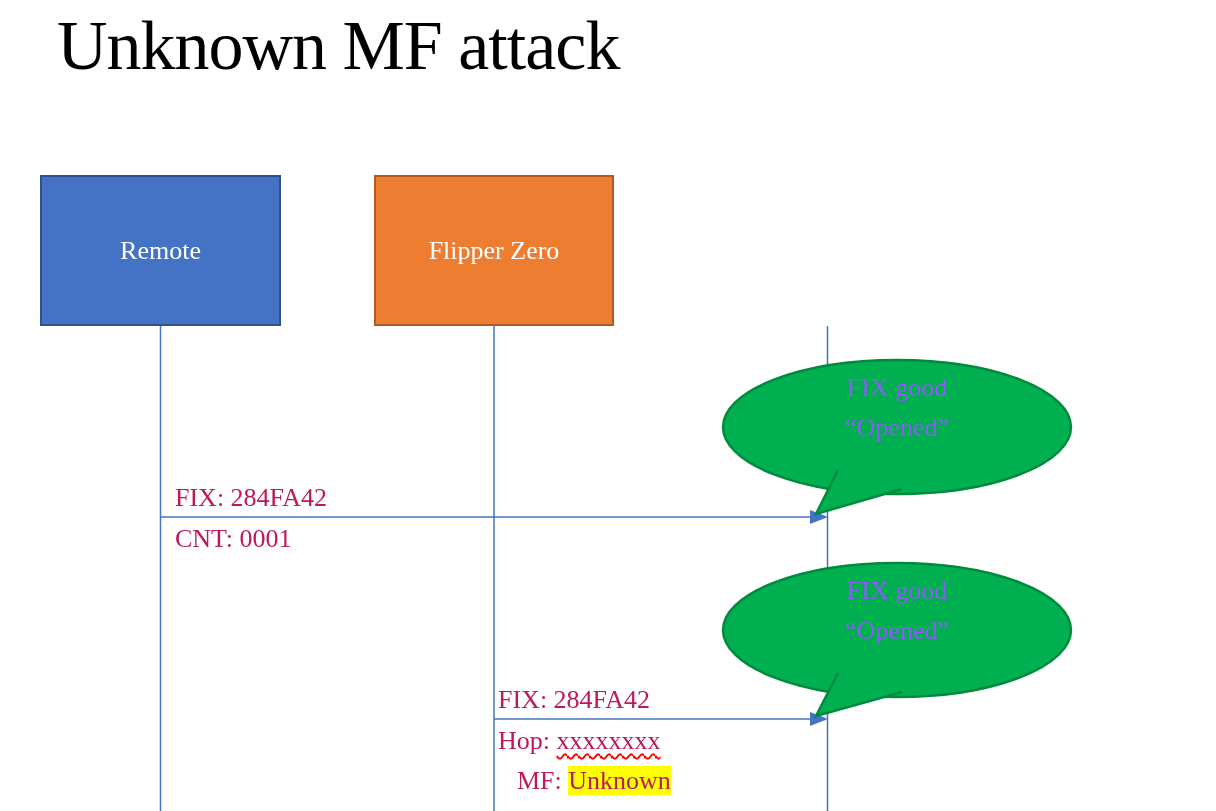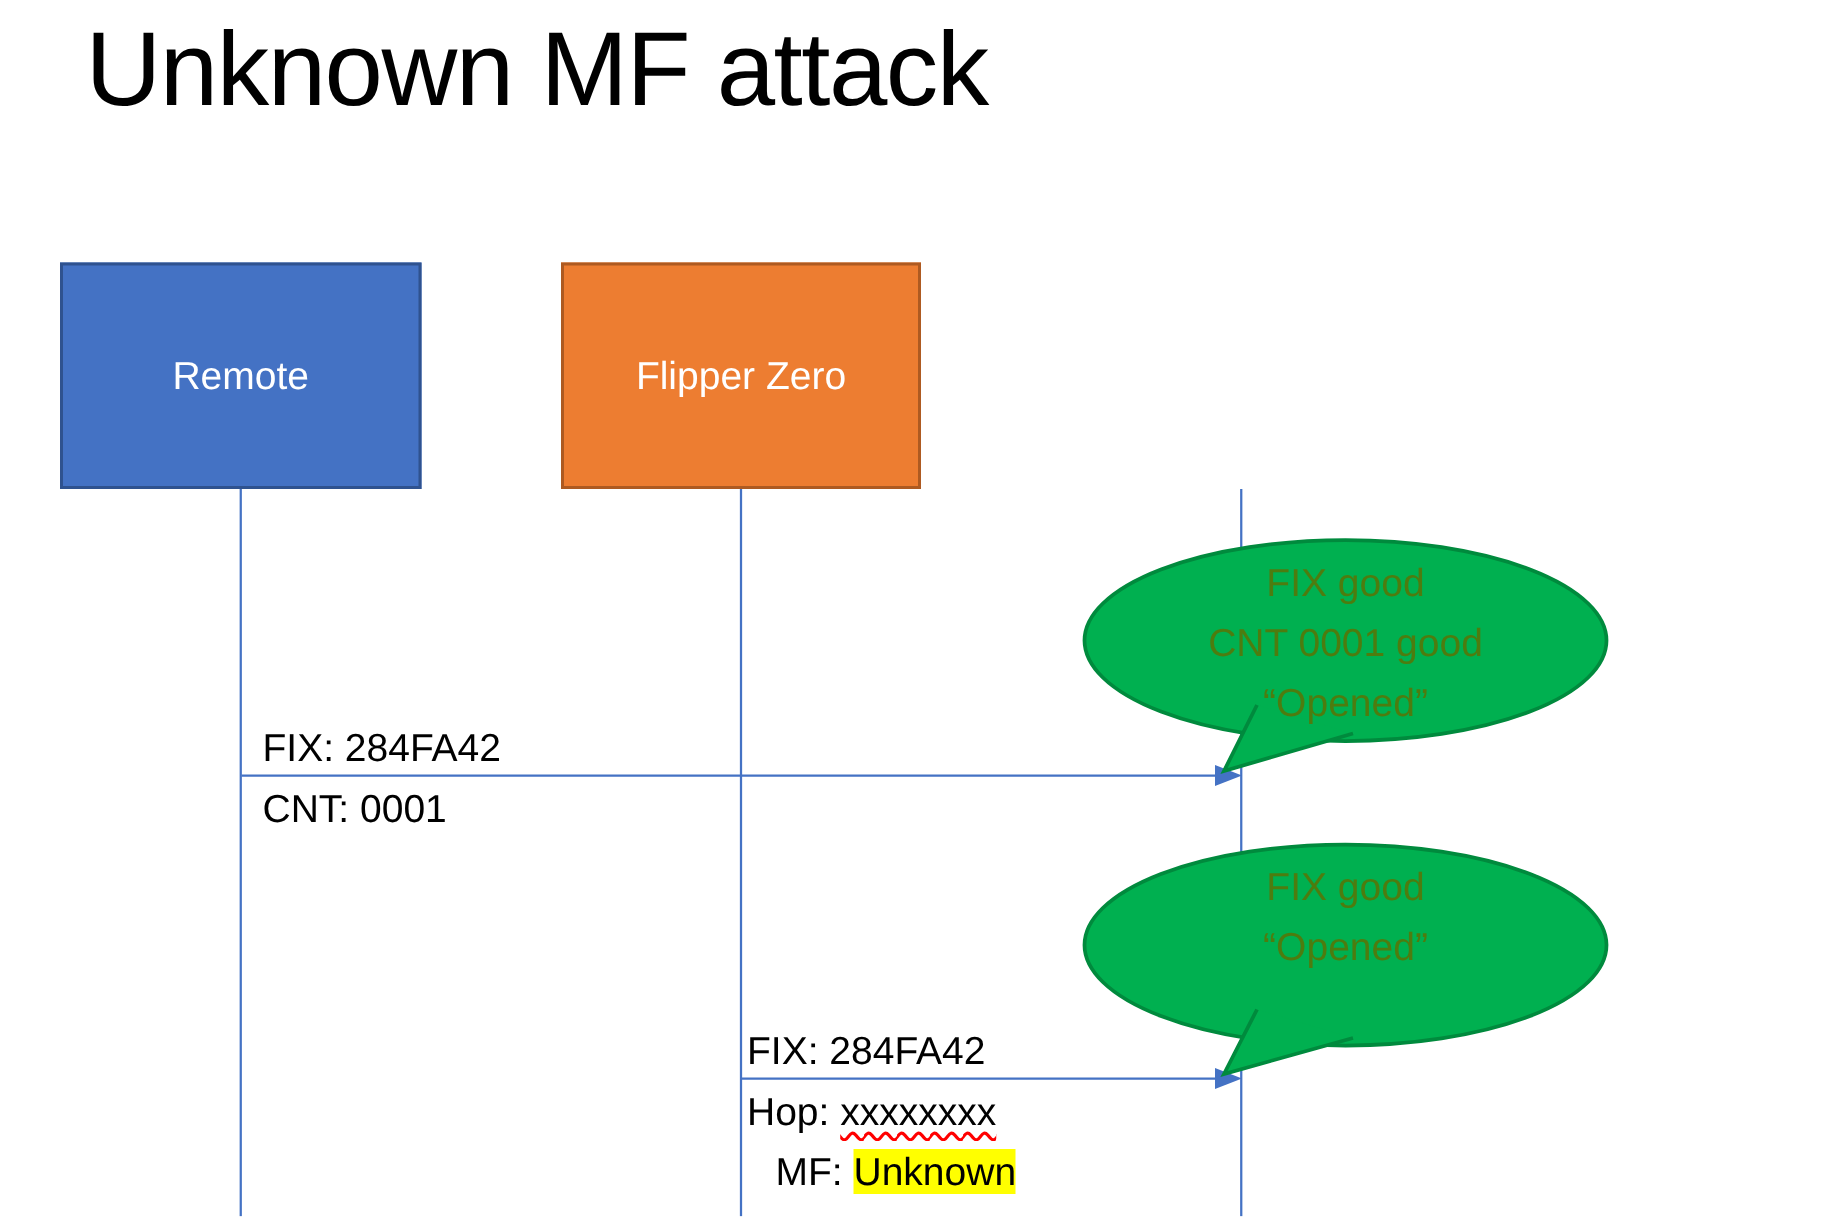--- a/index.html
+++ b/index.html
@@ -2,21 +2,21 @@
 <html><head>
 <meta charset="utf-8">
 <style>
   html, body { margin: 0; padding: 0; background: #ffffff; }
   .canvas {
     position: relative;
     width: 1216px;
     height: 811px;
     background: #ffffff;
     overflow: hidden;
-    font-family: Liberation Sans, sans-serif;
+    font-family: Liberation Serif, serif;
   }
   .layer-svg { position: absolute; left: 0; top: 0; }
   .title {
     position: absolute;
     left: 57px;
     top: 6px;
     font-size: 70px;
     font-weight: 400;
     color: #000000;
     letter-spacing: -1px;
@@ -33,38 +33,38 @@
     color: #ffffff;
     font-size: 26px;
     white-space: nowrap;
   }
   .actor-remote  { left: 40px;  width: 241px; background: #4472C4; border: 2px solid #2F528F; }
   .actor-flipper { left: 374px; width: 240px; background: #ED7D31; border: 2px solid #AE5A21; }
   .actor-receiver{ left: 708px; width: 239px; background: #00B050; border: 2px solid #008A3D; }
   .msg-line {
     position: absolute;
     font-size: 26px;
-    color: #000000;
+    color: #be185d;
     white-space: nowrap;
     line-height: 34px;
   }
   .hl { background: #FFFF00; }
   .sq {
     text-decoration-line: underline;
     text-decoration-style: wavy;
     text-decoration-color: #FF0000;
     text-decoration-thickness: 2px;
     text-underline-offset: 4px;
     text-decoration-skip-ink: none;
   }
   .bubble-text {
     position: absolute;
     width: 348px;
     text-align: center;
-    color: #4d7c0f;
+    color: #8b5cf6;
     font-size: 26px;
     line-height: 40px;
     white-space: nowrap;
   }
   .bubble-text .bline { height: 40px; }
 </style>
 </head>
 <body>
 
 <div class="canvas">
@@ -111,21 +111,20 @@
   </div>
   <div class="msg-line" style="left:498px; top:724px;">
     <span>Hop: </span><span class="sq">xxxxxxxx</span>
   </div>
   <div class="msg-line" style="left:498px; top:764px;margin-left:19px;">
     <span>MF: </span><span class="hl">Unknown</span>
   </div>
 
   <div class="bubble-text" style="left:723px; top:368px;">
     <div class="bline">FIX good</div>
-    <div class="bline">CNT 0001 good</div>
     <div class="bline">“Opened”</div>
   </div>
 
   <div class="bubble-text" style="left:723px; top:571px;">
     <div class="bline">FIX good</div>
     <div class="bline">“Opened”</div>
   </div>
 
 </div>
 

